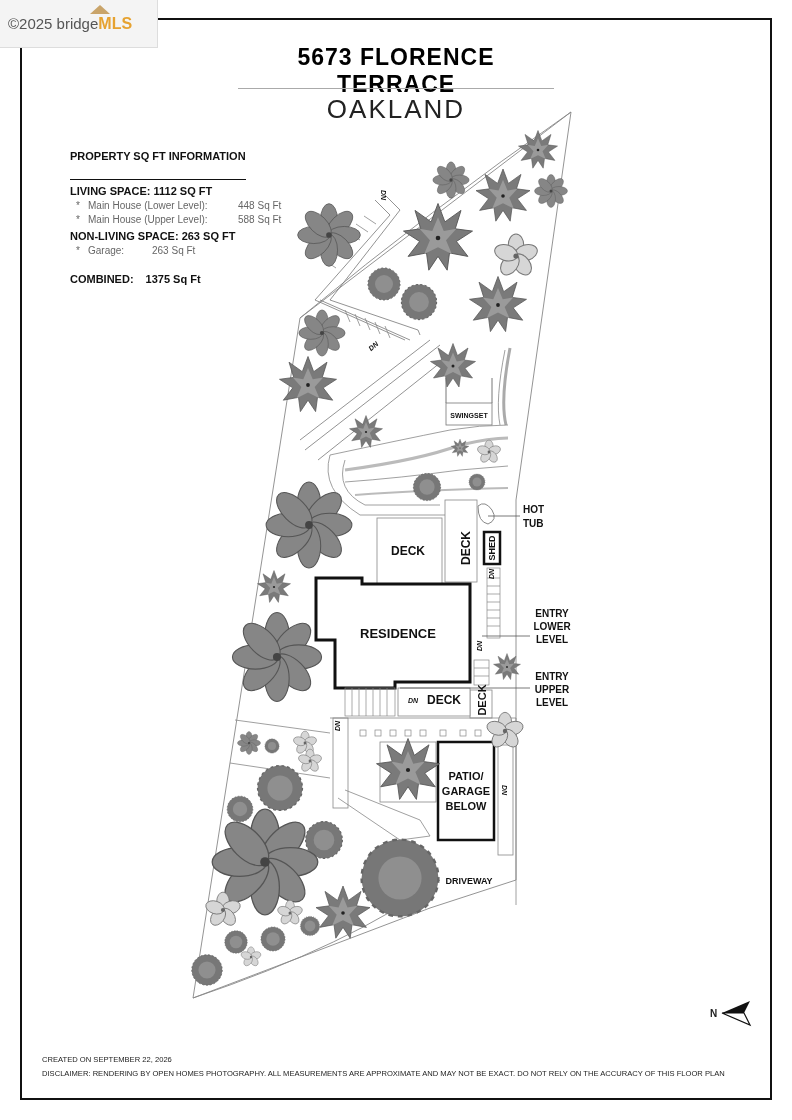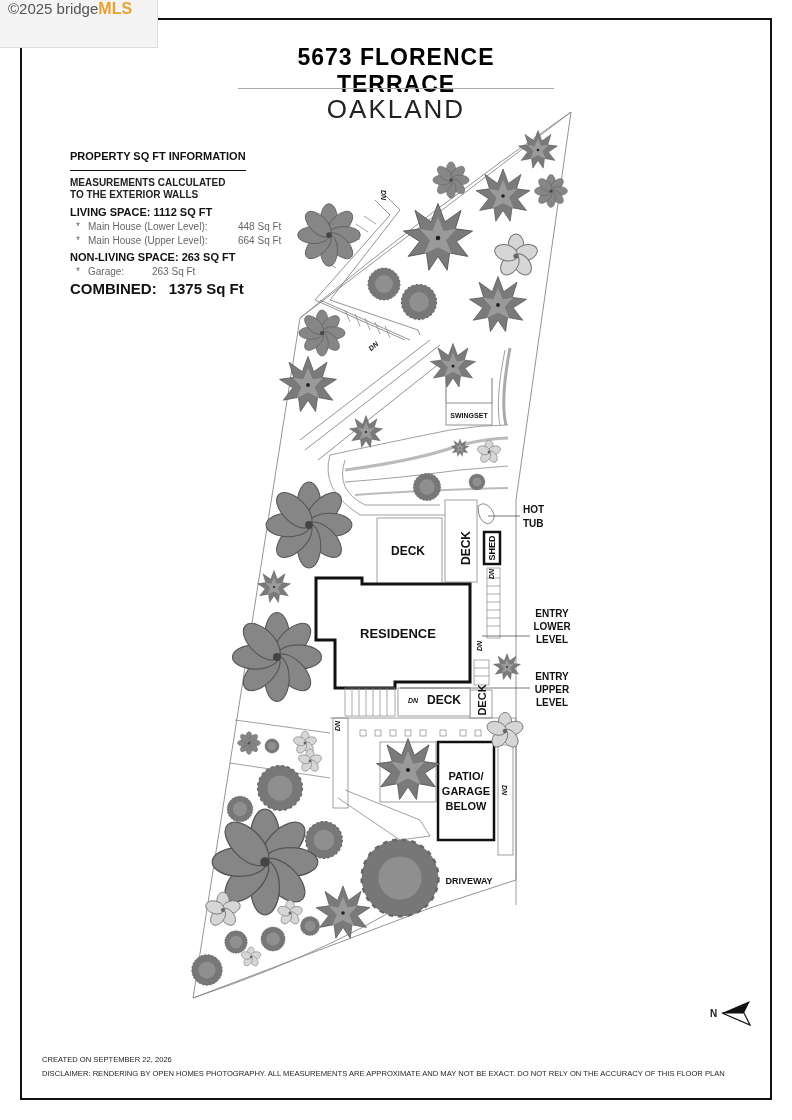--- a/index.html
+++ b/index.html
@@ -1,33 +1,33 @@
 <!DOCTYPE html>
 <html><head>
 <meta charset="utf-8">
 <style>
   html, body { margin:0; padding:0; background:#ffffff; }
   body { width:792px; height:1120px; position:relative; overflow:hidden; font-family:"DejaVu Sans", sans-serif; color:#111; }
   .frame { position:absolute; left:20px; top:18px; width:752px; height:1082px; border:2px solid #111; box-sizing:border-box; }
-  .logo { position:absolute; left:0; top:0; width:158px; height:48px; background:#f4f4f4; border-right:1px solid #ddd; border-bottom:1px solid #ddd; display:flex; padding-left:8px; box-sizing:border-box; z-index:5; }
+  .logo { position:absolute; left:0; top:0; width:158px; height:48px; background:#f4f4f4; border-right:1px solid #ddd; border-bottom:1px solid #ddd; display:flex; align-items:center; padding-left:8px; box-sizing:border-box; z-index:5; }
   .logo .copy { font-family:"Liberation Sans", sans-serif; font-size:15px; color:#555; }
   .logo .mls { font-family:"Liberation Sans", sans-serif; font-size:16px; color:#e6a230; font-weight:bold; position:relative; }
   .logo .roof { position:absolute; left:-8px; top:-10px; width:0; height:0; border-left:10px solid transparent; border-right:10px solid transparent; border-bottom:9px solid #c9a46a; }
   .title { position:absolute; left:238px; top:44px; width:316px; text-align:center; font-family:"Liberation Sans", sans-serif; font-weight:bold; font-size:23px; letter-spacing:1px; color:#000000; }
   .title-rule { position:absolute; left:238px; top:88px; width:316px; height:1px; background:#aaa; }
   .city { position:absolute; left:238px; top:94px; width:316px; text-align:center; font-family:"Liberation Sans", sans-serif; font-size:26px; letter-spacing:2px; color:#222; }
   .info { position:absolute; left:70px; top:146px; width:240px; font-family:"Liberation Sans", sans-serif; }
-  .info .h { font-weight:bold; font-size:11px; color:#111; display:inline-block; border-bottom:1.5px solid #111; padding-bottom:8px; }
+  .info .h { font-weight:bold; font-size:11px; color:#111; display:inline-block; border-bottom:1.5px solid #111; padding-bottom:17px; }
   .info .sub { font-weight:bold; font-size:10px; line-height:12px; margin-top:6px; color:#222; }
   .info .sec { font-weight:bold; font-size:11px; margin-top:5px; color:#111; }
   .info .row { font-size:10px; color:#666; margin-top:3px; padding-left:6px; display:flex; }
   .info .row .b { width:12px; }
   .info .row .lbl { width:150px; }
   .info .row.g .lbl { width:64px; }
-  .info .comb { font-weight:bold; font-size:15px; margin-top:3px; }
+  .info .comb { font-weight:bold; font-size:11px; margin-top:17px; }
   .info .comb span { margin-left:12px; }
   .plan { position:absolute; left:0; top:0; }
   .lbl-t { font-family:"Liberation Sans", sans-serif; font-weight:bold; fill:#111; }
   .foot { position:absolute; left:42px; top:1053px; font-family:"Liberation Sans", sans-serif; font-size:7.6px; color:#222; line-height:14px; }
   .compass { position:absolute; left:710px; top:998px; }
 </style>
 </head>
 <body>
 
 <div class="frame"></div>
@@ -36,34 +36,30 @@
   <span class="copy">©2025 bridge</span>
     <span class="mls"><span class="roof"></span><span>MLS</span></span>
 </div>
 
 <div class="title">5673 FLORENCE TERRACE</div>
 <div class="title-rule"></div>
 <div class="city">OAKLAND</div>
 
 <div class="info">
   <div class="h">PROPERTY SQ FT INFORMATION</div>
-  <div class="sub">
-    <div>MEASUREMENTS CALCULATED</div>
-    <div>TO THE EXTERIOR WALLS</div>
-  </div>
   <div class="sec">LIVING SPACE: 1112 SQ FT</div>
   <div class="row">
       <span class="b">*</span>
       <span class="lbl">Main House (Lower Level):</span>
       <span>448 Sq Ft</span>
     </div>
   <div class="row">
       <span class="b">*</span>
       <span class="lbl">Main House (Upper Level):</span>
-      <span>664 Sq Ft</span>
+      <span>588 Sq Ft</span>
     </div>
   <div class="sec">NON-LIVING SPACE: 263 SQ FT</div>
   <div class="row g">
       <span class="b">*</span>
       <span class="lbl">Garage:</span>
       <span>263 Sq Ft</span>
     </div>
   <div class="comb"><span style="margin-left:0">COMBINED:</span><span>1375  Sq Ft</span></div>
 </div>
 

